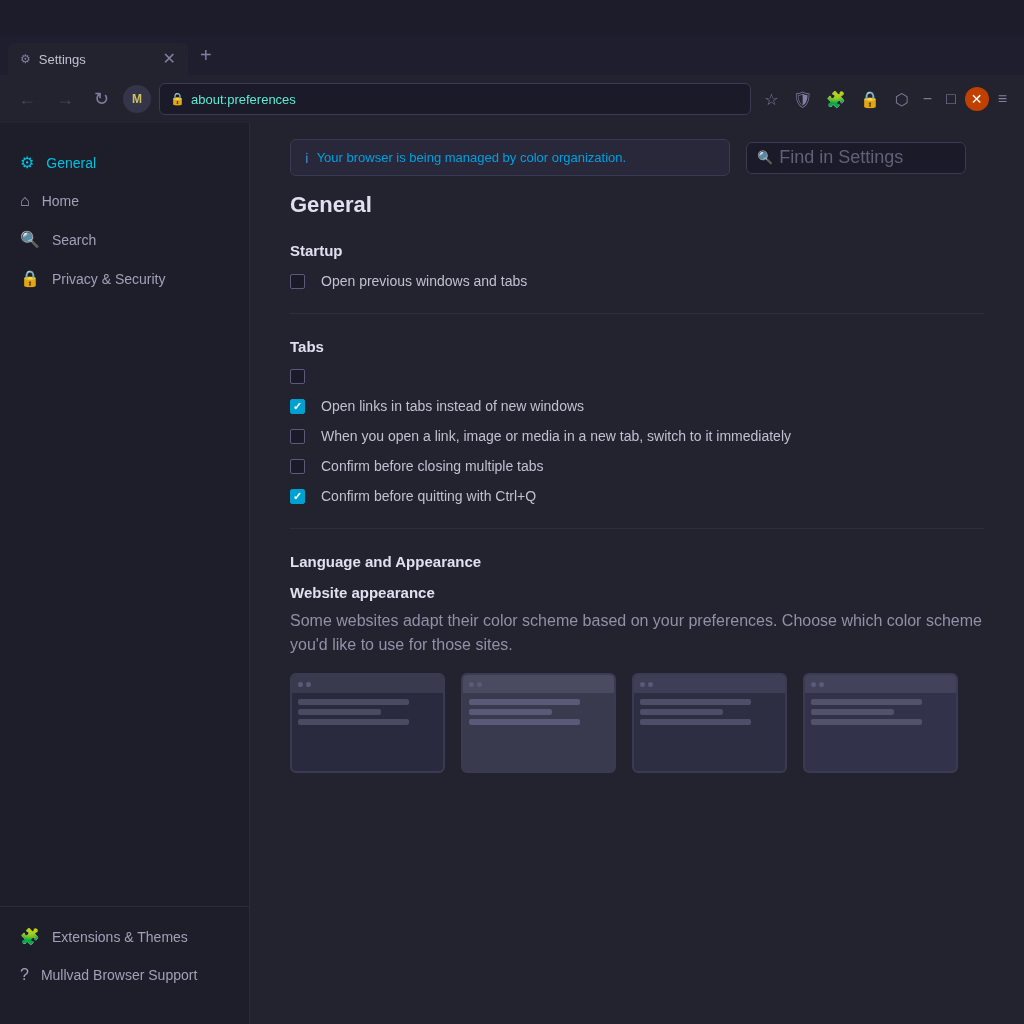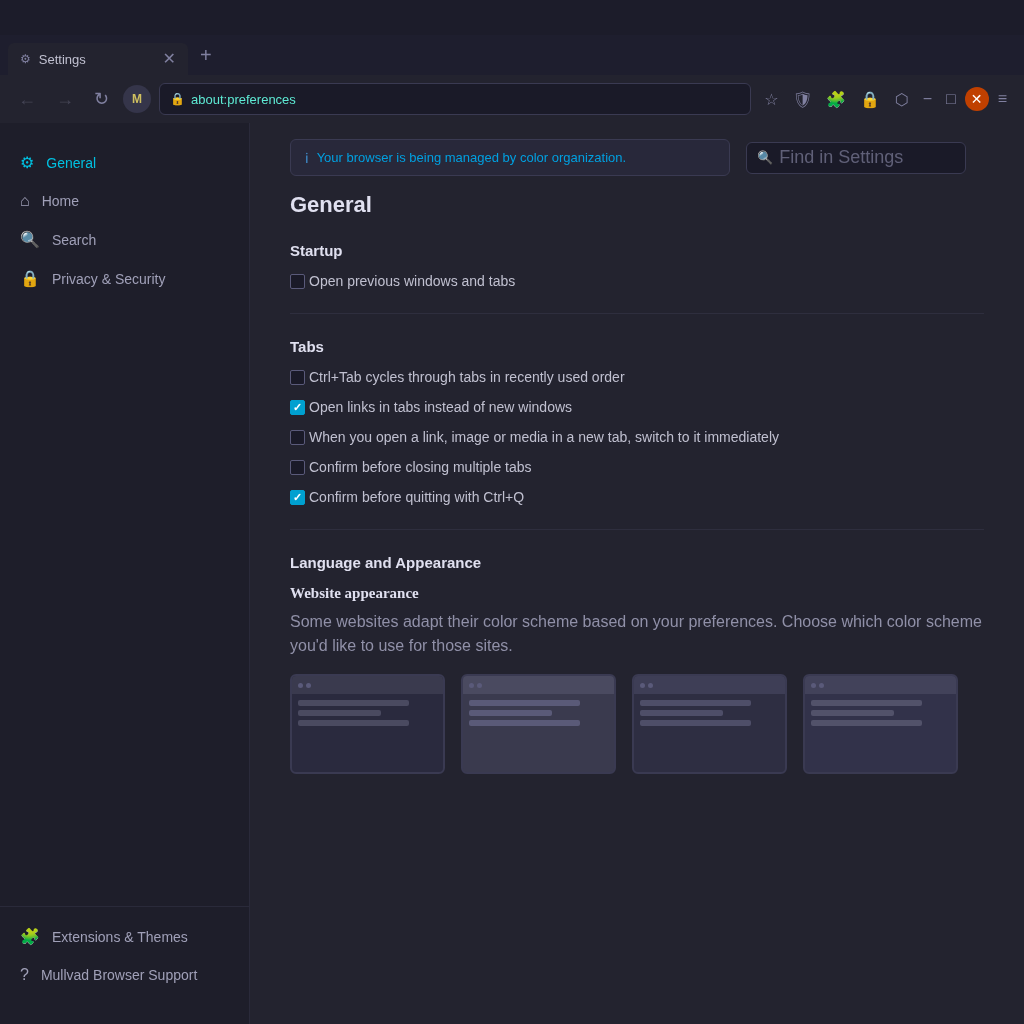--- a/index.html
+++ b/index.html
@@ -241,21 +241,21 @@
       margin-top: 24px;
     }
     .section-divider {
       border: none;
       border-top: 1px solid #2e2e3e;
       margin: 24px 0;
     }
     .checkbox-row {
       display: flex;
       align-items: center;
-      gap: 4px;
+      gap: 16px;
       margin-bottom: 14px;
       color: #c0c0d0;
       font-size: 14px;
     }
     .checkbox-row label {
       cursor: pointer;
       color: #c0c0d0;
     }
     .cb {
       width: 15px;
@@ -278,21 +278,20 @@
       color: white;
       font-size: 11px;
       font-weight: bold;
     }
 
     .lang-section-title {
       font-size: 15px;
       font-weight: 600;
       color: #e0e0f0;
       margin-bottom: 8px;
-      font-family: Liberation Serif, serif;
     }
     .lang-section-subtitle {
       font-size: 16px;
       color: #9090a8;
       margin-bottom: 16px;
       line-height: 1.5;
     }
 
     .appearance-previews {
       display: flex;
@@ -432,21 +431,20 @@
         </div>
       </div>
 
       <hr class="section-divider">
 
       <div>
         <div class="section-title">Tabs</div>
 
         <div class="checkbox-row">
           <div class="cb"></div>
-          <label>Ctrl+Tab cycles through tabs in recently used order</label>
         </div>
 
         <div class="checkbox-row">
           <div class="cb checked"></div>
           <label>Open links in tabs instead of new windows</label>
         </div>
 
         <div class="checkbox-row">
           <div class="cb"></div>
           <label>When you open a link, image or media in a new tab, switch to it immediately</label>

